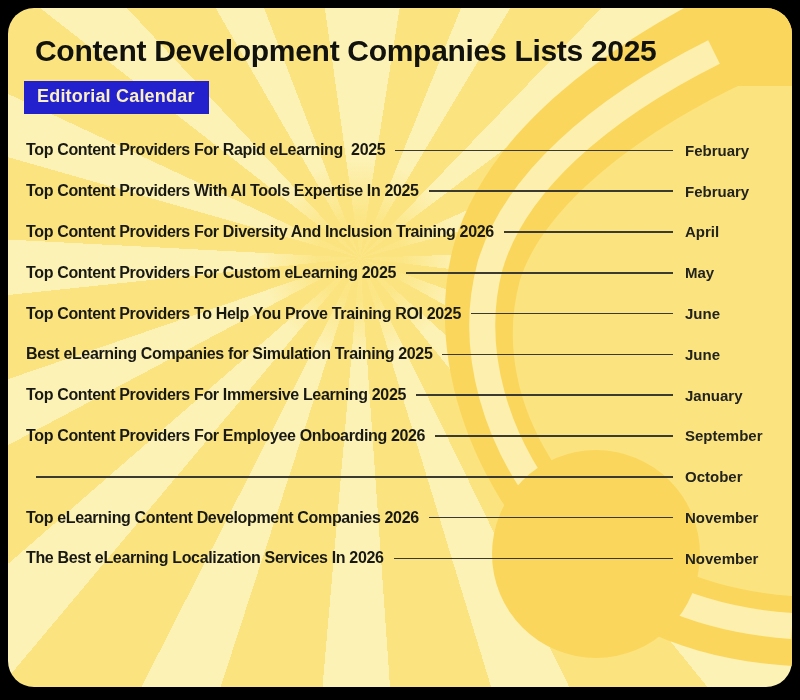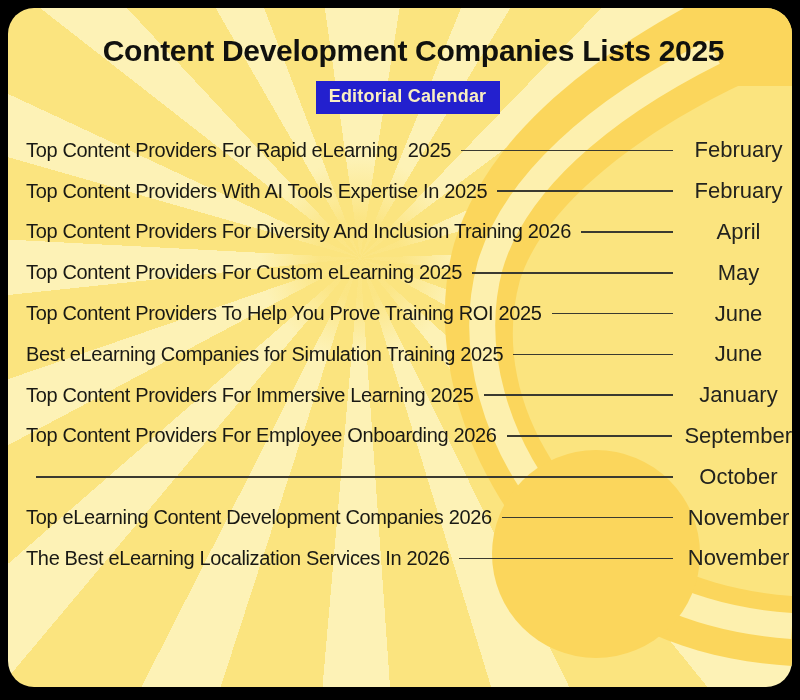--- a/index.html
+++ b/index.html
@@ -35,21 +35,20 @@
       var(--card-base);
   }
   .swirl{
     position:absolute; inset:0;
     width:100%; height:100%;
     pointer-events:none;
   }
   .content{
     position:absolute; inset:0;
     z-index:2;
-    text-align:center;
   }
   .page-title{
     margin:26px 0 0 27px;
     font-size:30px;
     font-weight:700;
     letter-spacing:-0.3px;
     color:var(--heading-text);
     white-space:nowrap;
   }
   .badge{
@@ -66,37 +65,37 @@
     position:absolute;
     top:122px; left:18px; right:0; bottom:0;
   }
   .row{
     height:40.8px;
     display:flex;
     align-items:center;
   }
   .row .t{
     flex:0 0 auto;
-    font-size:20px;
-    font-weight:400;
+    font-size:16px;
+    font-weight:700;
     letter-spacing:-0.35px;
     color:var(--item-text);
     white-space:pre;
   }
   .row .ln{
     flex:1 1 auto;
     min-width:12px;
     height:1.5px;
     background:var(--line);
     margin:0 12px 0 10px;
   }
   .row .m{
     flex:0 0 107px;
-    font-size:22px;
-    font-weight:400;
+    font-size:15px;
+    font-weight:700;
     color:var(--month-text);
     white-space:nowrap;
   }
 </style>
 </head>
 <body>
 
 <div class="card">
 
   <svg class="swirl" viewBox="0 0 784 679" preserveAspectRatio="none">

